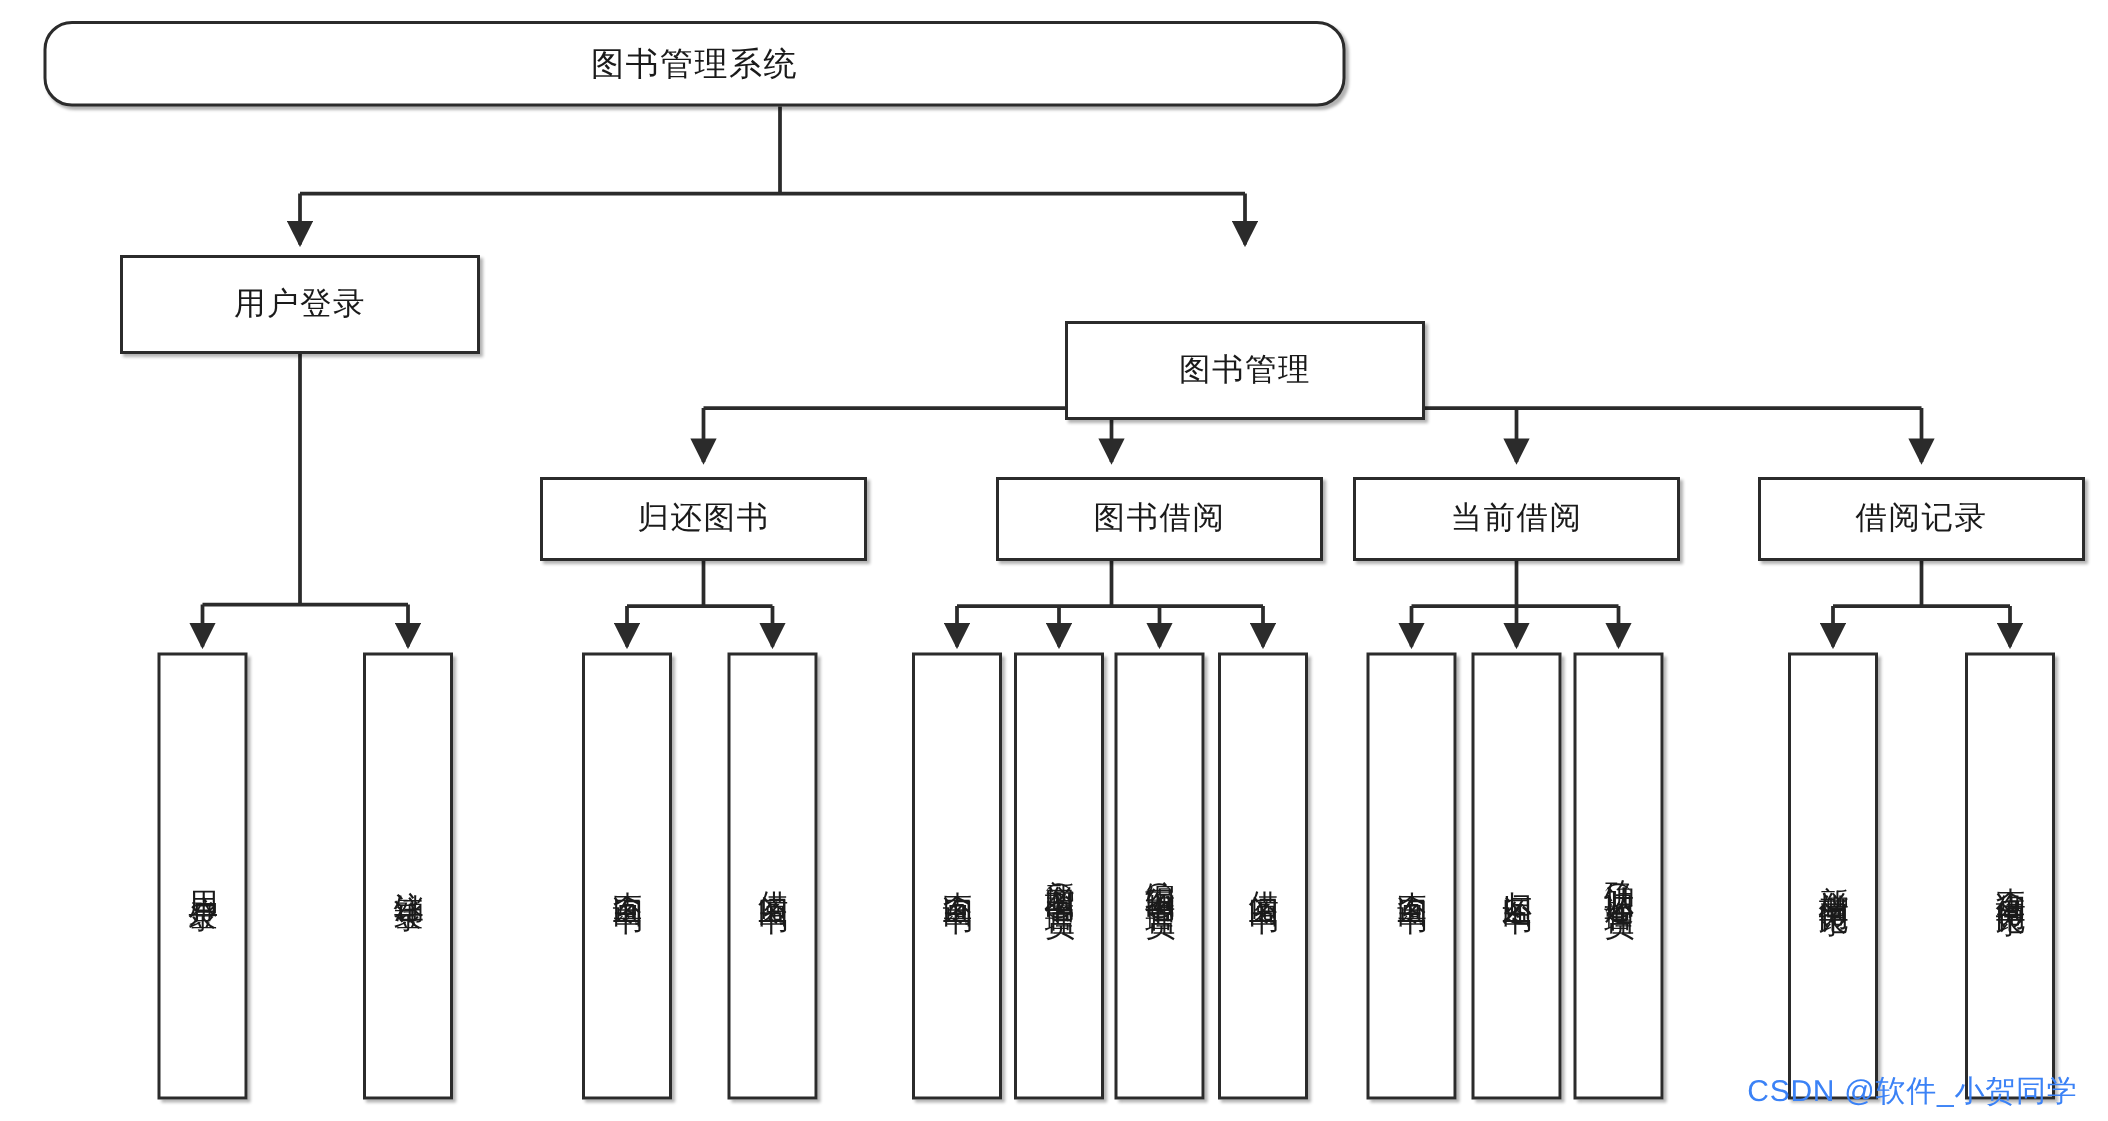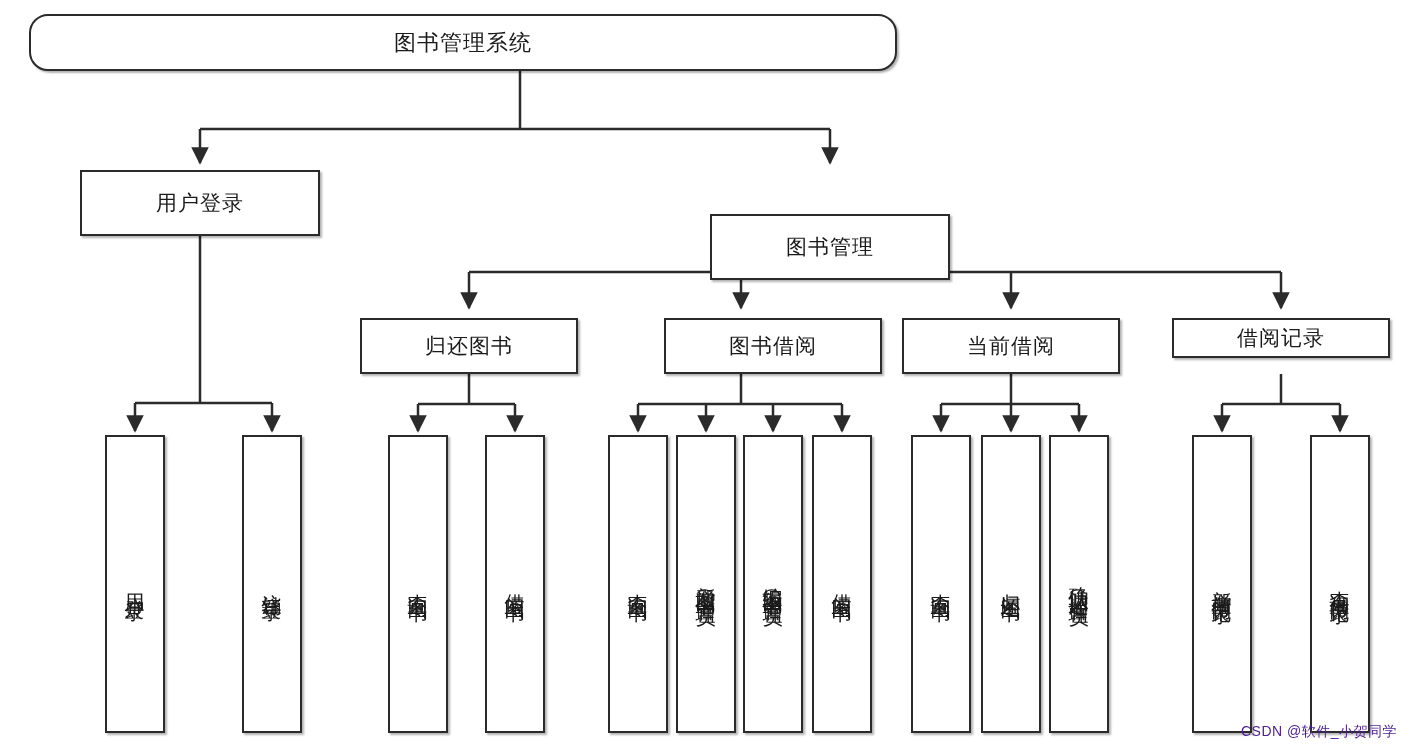--- a/index.html
+++ b/index.html
@@ -51,24 +51,24 @@
     text-orientation: upright;
     font-size: 20px;
     letter-spacing: 3px;
     line-height: 1;
     white-space: nowrap;
     max-height: 100%;
   }
   .node.root .lbl { font-size: 22px; }
   .watermark {
     position: absolute;
-    right: 8px;
+    right: 20px;
     bottom: 6px;
-    font-size: 14px;
-    color: #4c1d95;
+    font-size: 20px;
+    color: #3b82f6;
     letter-spacing: 0.5px;
     white-space: nowrap;
     user-select: none;
   }
 </style>
 </head>
 <body>
 
 <div id="stage">
 
@@ -136,21 +136,21 @@
 
   <div class="node" style="left:360px; top:318px; width:218px; height:56px;">
     <span class="lbl">归还图书</span>
   </div>
   <div class="node" style="left:632px; top:318px; width:218px; height:56px;margin-left:32px;">
     <span class="lbl">图书借阅</span>
   </div>
   <div class="node" style="left:902px; top:318px; width:218px; height:56px;">
     <span class="lbl">当前借阅</span>
   </div>
-  <div class="node" style="left:1172px; top:318px; width:218px; height:40px;">
+  <div class="node" style="left:1172px; top:318px; width:218px; height:56px;">
     <span class="lbl">借阅记录</span>
   </div>
 
   <div class="node vertical" style="left:105px; top:435px; width:60px; height:298px;">
     <span class="lbl">用户登录</span>
   </div>
   <div class="node vertical" style="left:242px; top:435px; width:60px; height:298px;">
     <span class="lbl">注销登录</span>
   </div>
 

